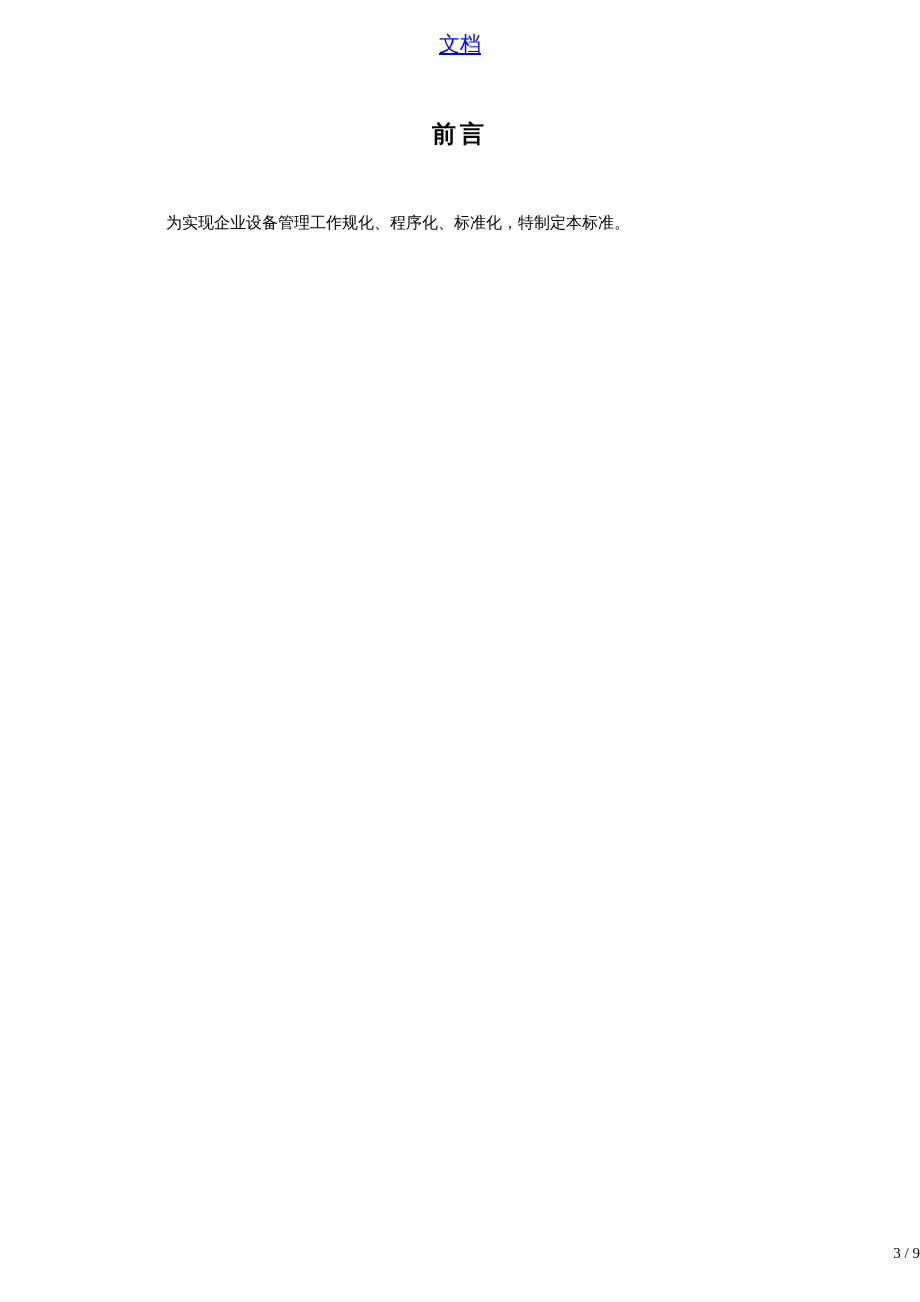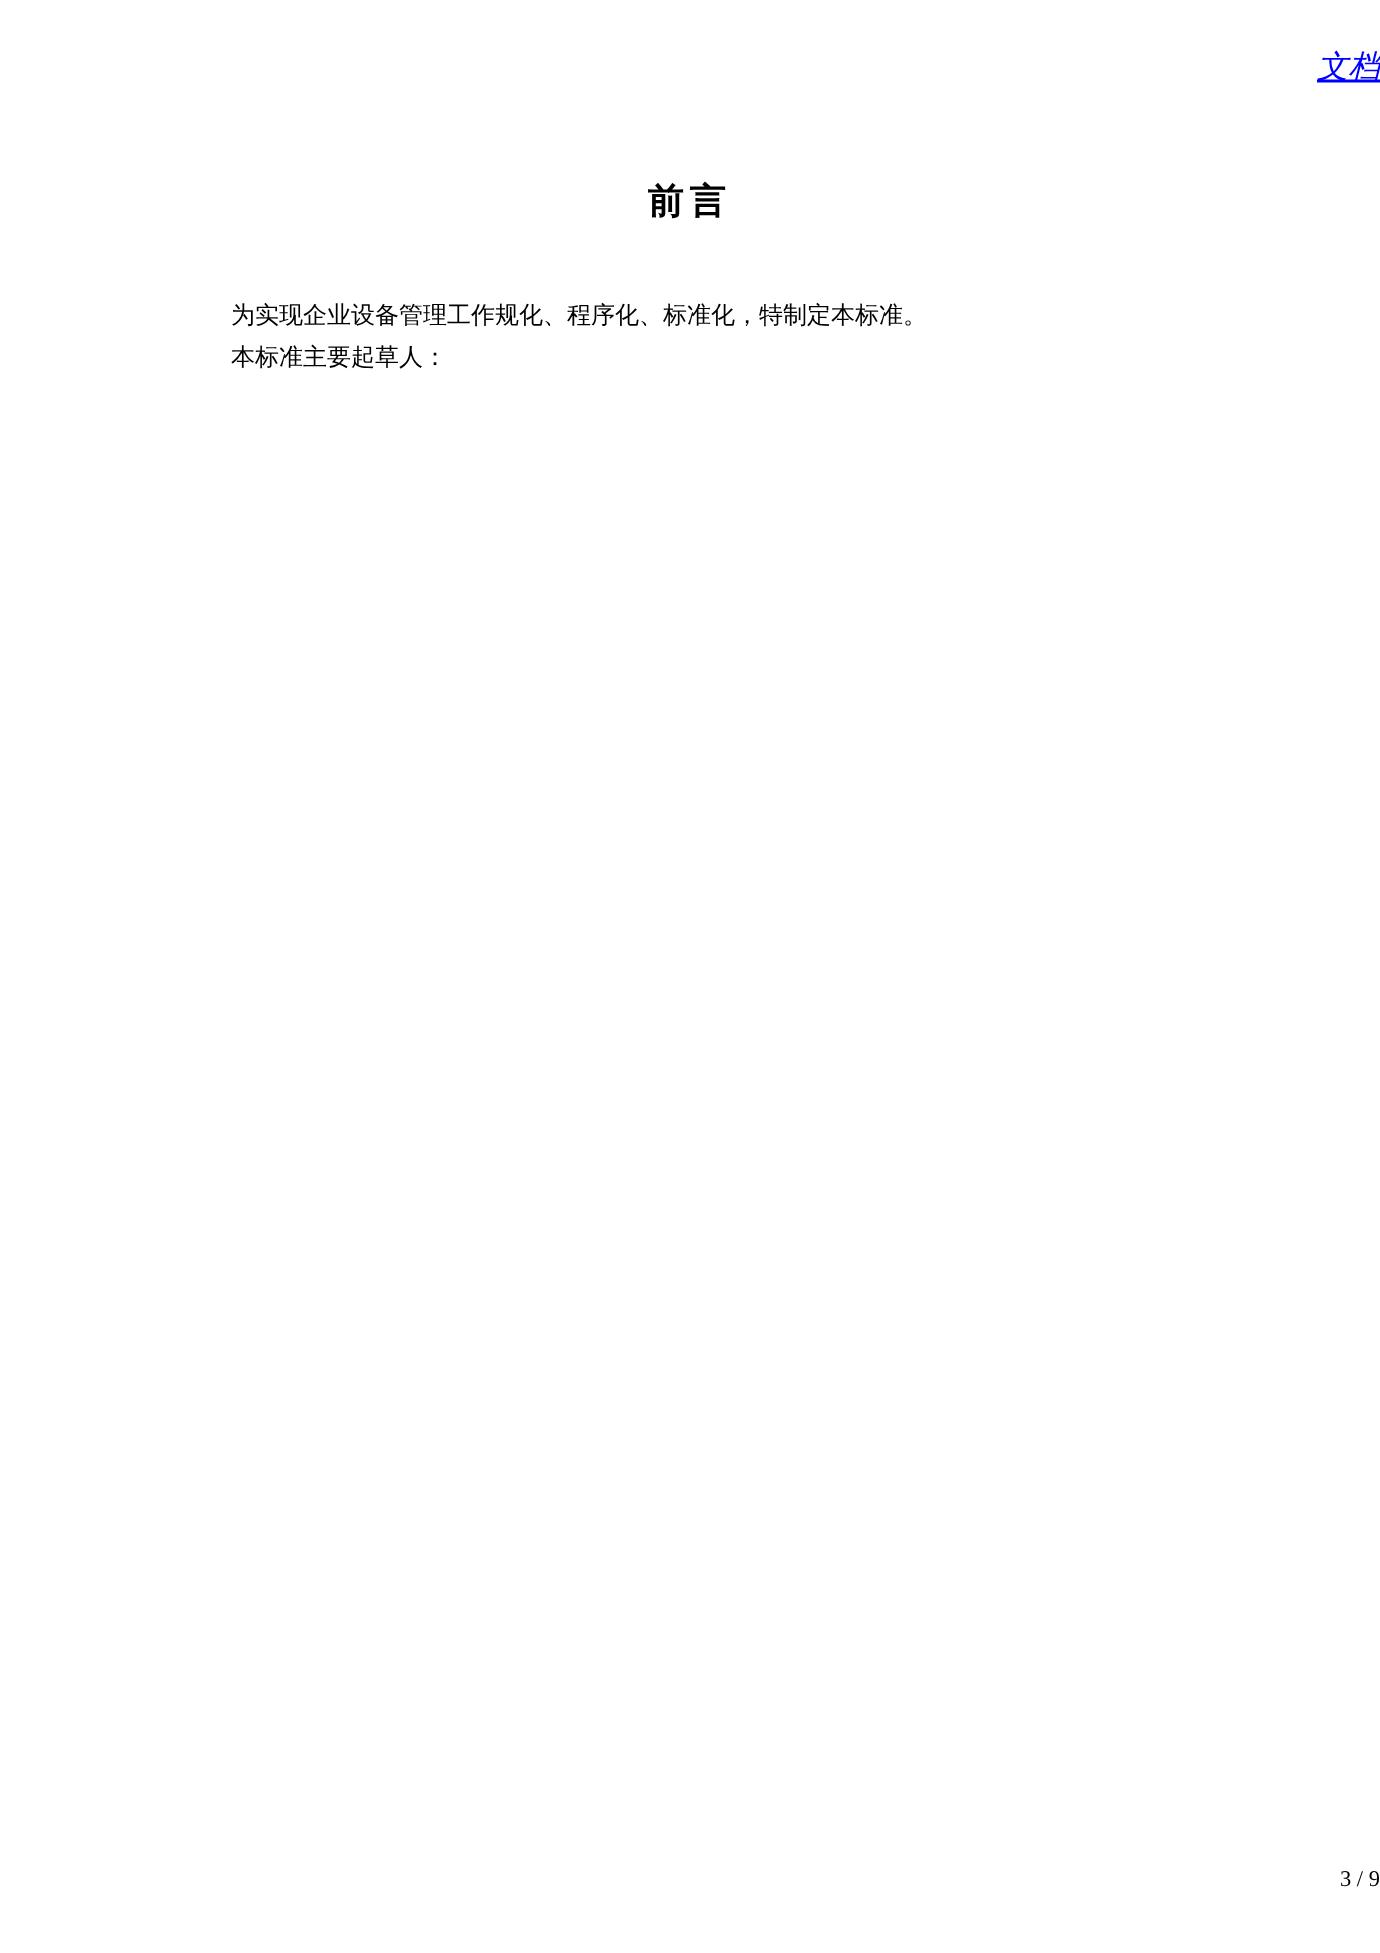--- a/index.html
+++ b/index.html
@@ -12,26 +12,25 @@
       height: 1302px;
       background: #ffffff;
       font-family: "SimSun", "宋体", serif;
       position: relative;
     }
     .header-link {
       position: absolute;
       top: 30px;
       left: 0;
       width: 100%;
-      text-align: right;
+      text-align: center;
       font-size: 21px;
       color: #0000ff;
       text-decoration: underline;
       font-family: "SimSun", "宋体", serif;
-      font-style: italic;
     }
     .title {
       position: absolute;
       top: 118px;
       left: 0;
       width: 100%;
       text-align: center;
       font-size: 24px;
       color: #000000;
       font-family: "SimSun", "宋体", serif;
@@ -41,21 +40,21 @@
       position: absolute;
       top: 195px;
       left: 150px;
       width: 650px;
       font-size: 16px;
       color: #000000;
       line-height: 24px;
       font-family: "SimSun", "宋体", serif;
     }
     .content p {
-      margin: 4px;
+      margin: 16px;
     }
     .page-number {
       position: absolute;
       bottom: 40px;
       left: 0;
       width: 100%;
       text-align: right;
       font-size: 15px;
       color: #000000;
       font-family: "SimSun", "宋体", serif;
@@ -63,16 +62,15 @@
   </style>
 </head>
 <body>
 
 <a class="header-link">文档</a>
 
 <h1 class="title">前言</h1>
 
 <div class="content">
   <p>为实现企业设备管理工作规化、程序化、标准化，特制定本标准。</p>
-  <p>本标准主要起草人：</p>
 </div>
 
 <div class="page-number">3 / 9</div>
 
 </body></html>

